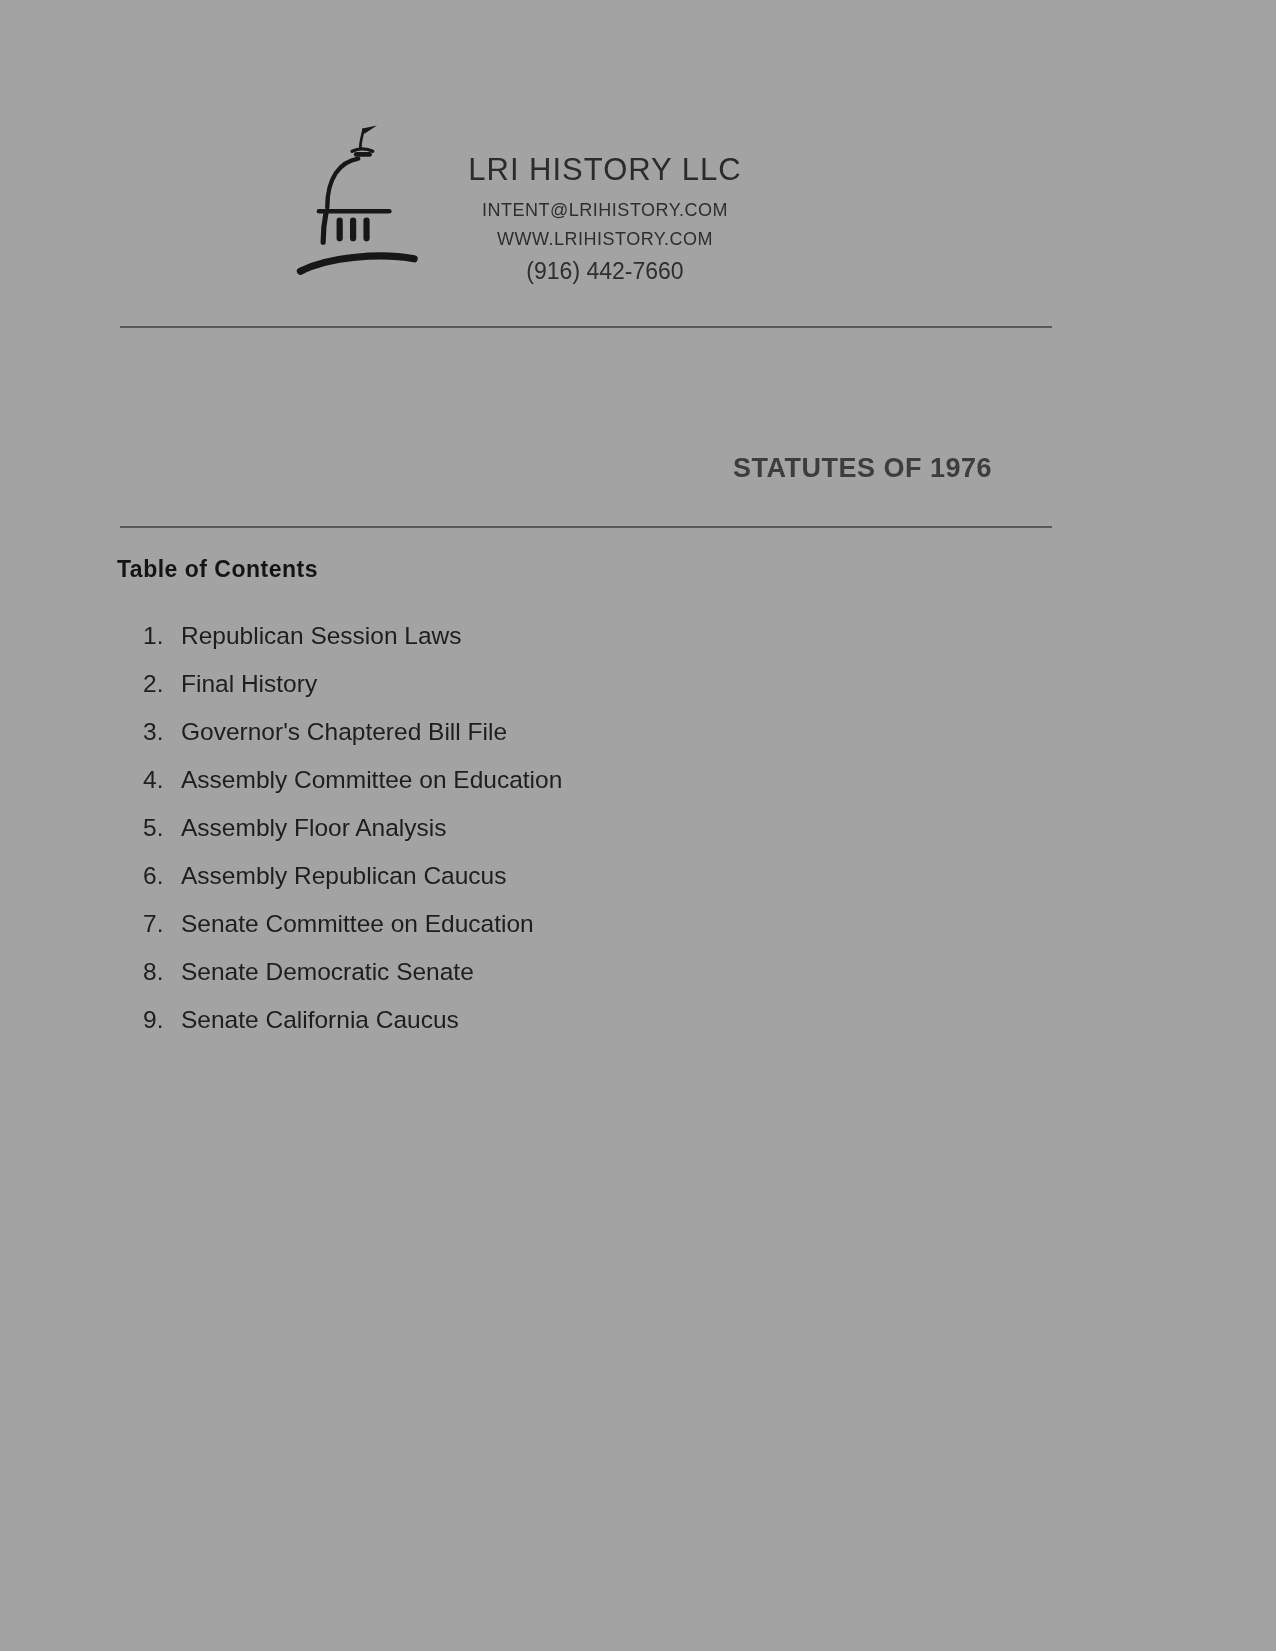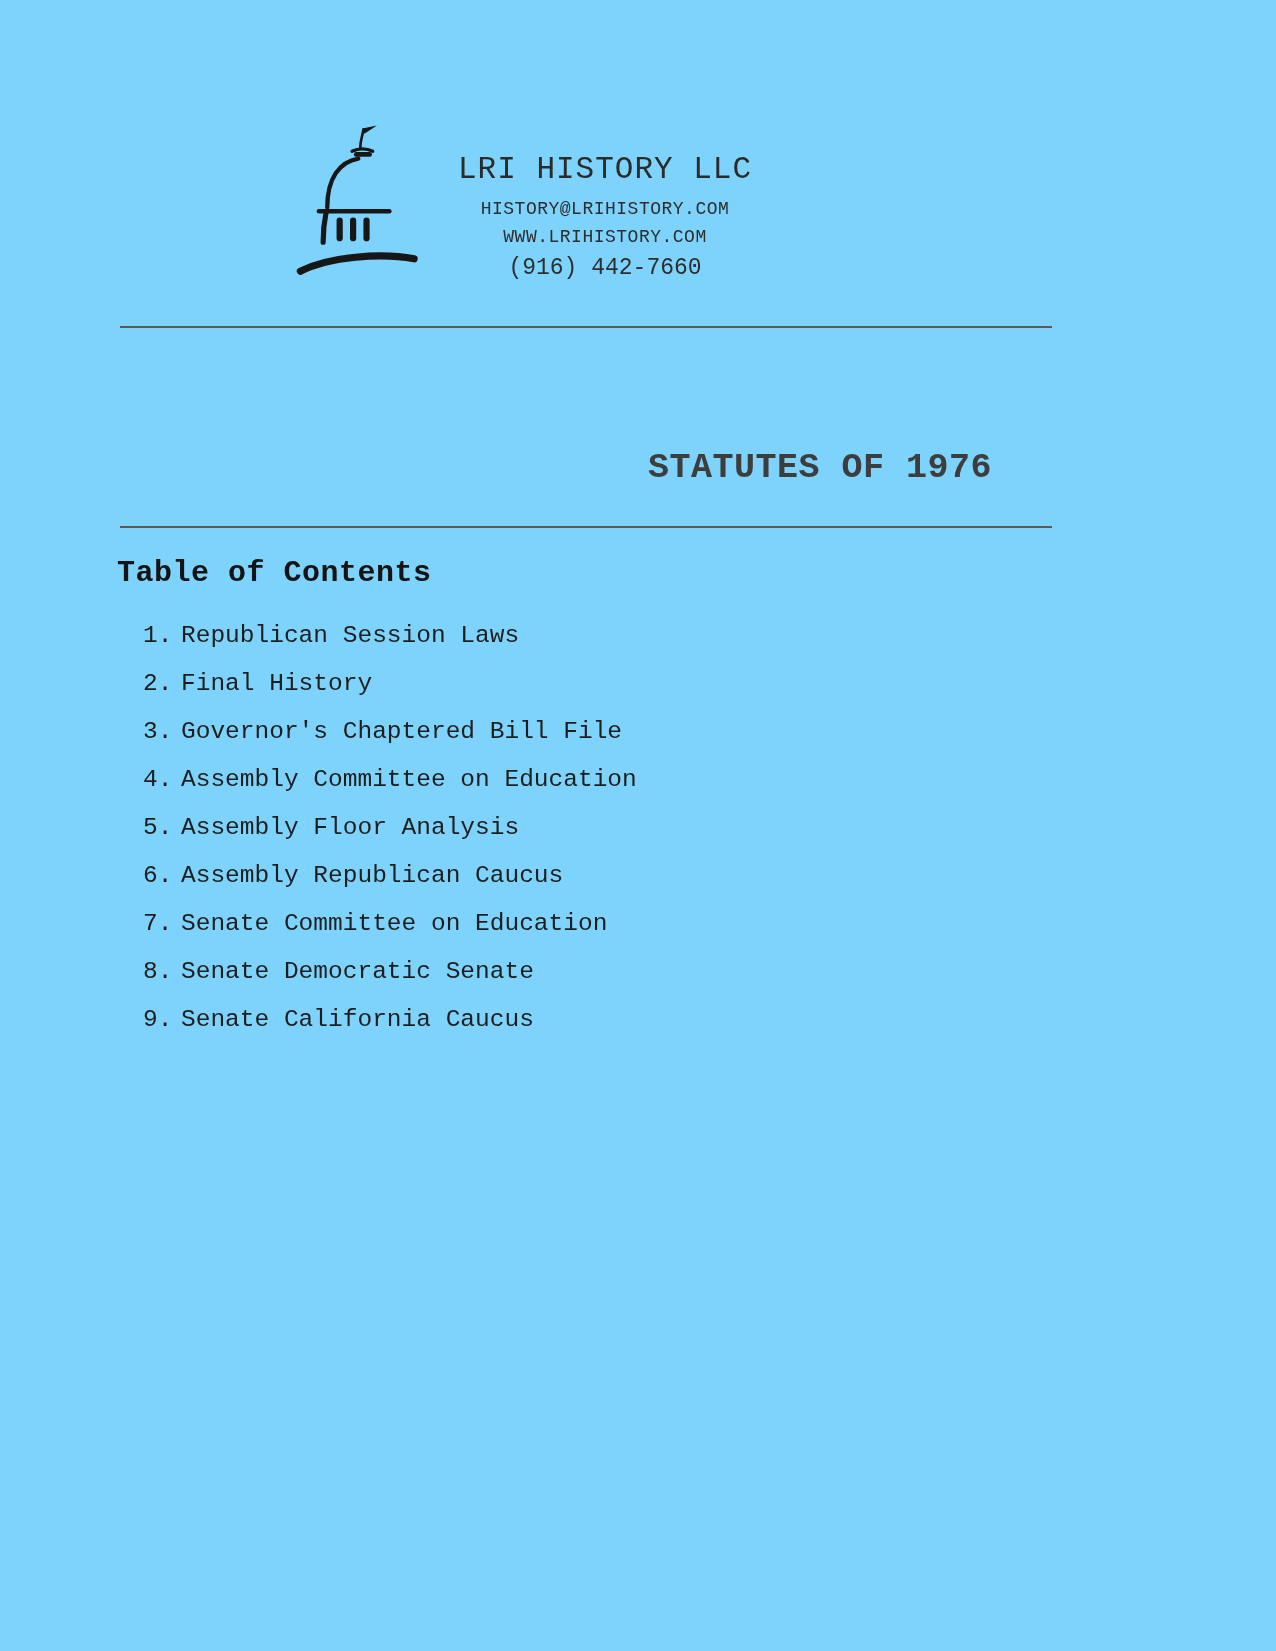--- a/index.html
+++ b/index.html
@@ -4,22 +4,22 @@
 <style>
   html, body {
     margin: 0;
     padding: 0;
     background: #ffffff;
   }
   .page {
     position: relative;
     width: 1276px;
     height: 1651px;
-    background: #7dd3fc;
-    font-family: Liberation Mono, monospace;
+    background: #a3a3a3;
+    font-family: Liberation Sans, sans-serif;
     color: #1f1f1f;
     overflow: hidden;
   }
 
   
   .logo {
     position: absolute;
     left: 288px;
     top: 118px;
     width: 155px;
@@ -63,33 +63,33 @@
   .divider-top { top: 326px; }
   .divider-bottom { top: 526px; }
 
   
   .title-block {
     position: absolute;
     right: 284px;
     top: 366px;
     text-align: right;
     font-weight: bold;
-    font-size: 35px;
+    font-size: 27px;
     line-height: 41px;
     color: #3d3d3d;
     white-space: pre;
     letter-spacing: 0.5px;
   }
 
   
   .toc-heading {
     position: absolute;
     left: 117px;
     top: 556px;
-    font-size: 30px;
+    font-size: 23px;
     font-weight: bold;
     color: #141414;
     letter-spacing: 0.5px;
   }
   .toc-list {
     position: absolute;
     left: 143px;
     top: 623px;
   }
   .toc-item {
@@ -127,21 +127,21 @@
       <path d="M50 97 L 50 114" stroke="#171717" stroke-width="6" stroke-linecap="round"></path>
       <path d="M63 97 L 63 114" stroke="#171717" stroke-width="6" stroke-linecap="round"></path>
       <path d="M76 97 L 76 114" stroke="#171717" stroke-width="6" stroke-linecap="round"></path>
 
       <path d="M12 146 C 40 132, 90 128, 122 134" stroke="#171717" stroke-width="7" stroke-linecap="round"></path>
     </svg>
   </div>
 
   <div class="header-text">
     <div class="company-name">LRI HISTORY LLC</div>
-    <div class="contact-line">HISTORY@LRIHISTORY.COM</div>
+    <div class="contact-line">INTENT@LRIHISTORY.COM</div>
     <div class="contact-line">WWW.LRIHISTORY.COM</div>
     <div class="phone-line">(916) 442-7660</div>
   </div>
 
   <div class="divider divider-top"></div>
 
   <div class="title-block">
     <div>STATUTES OF 1976</div>
   </div>
 

